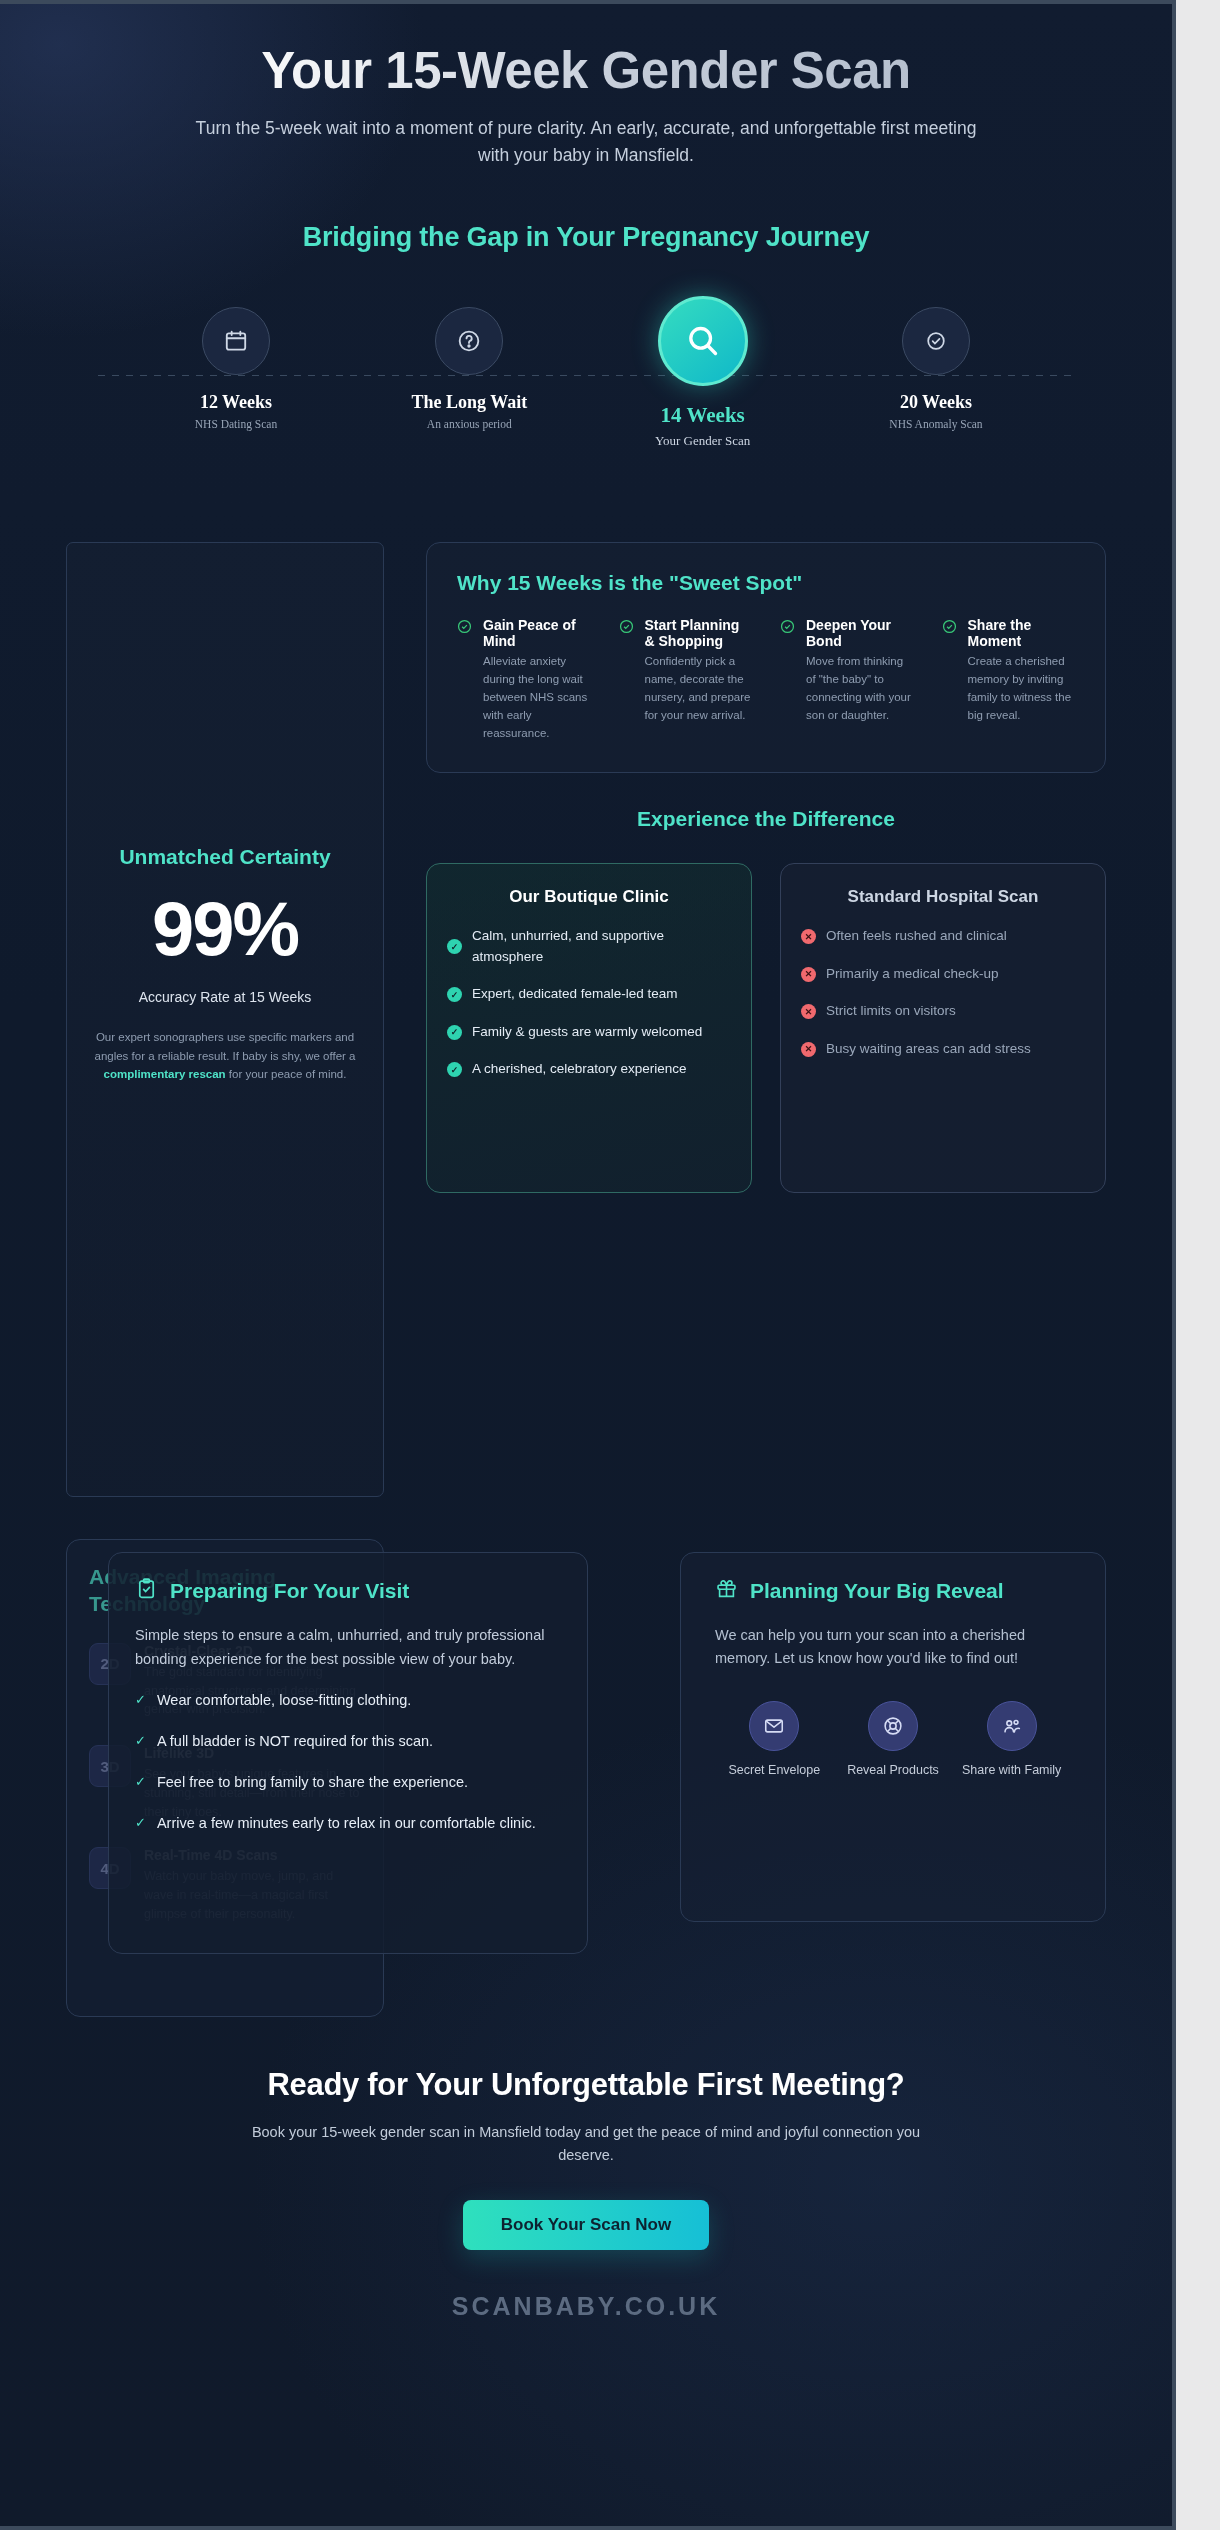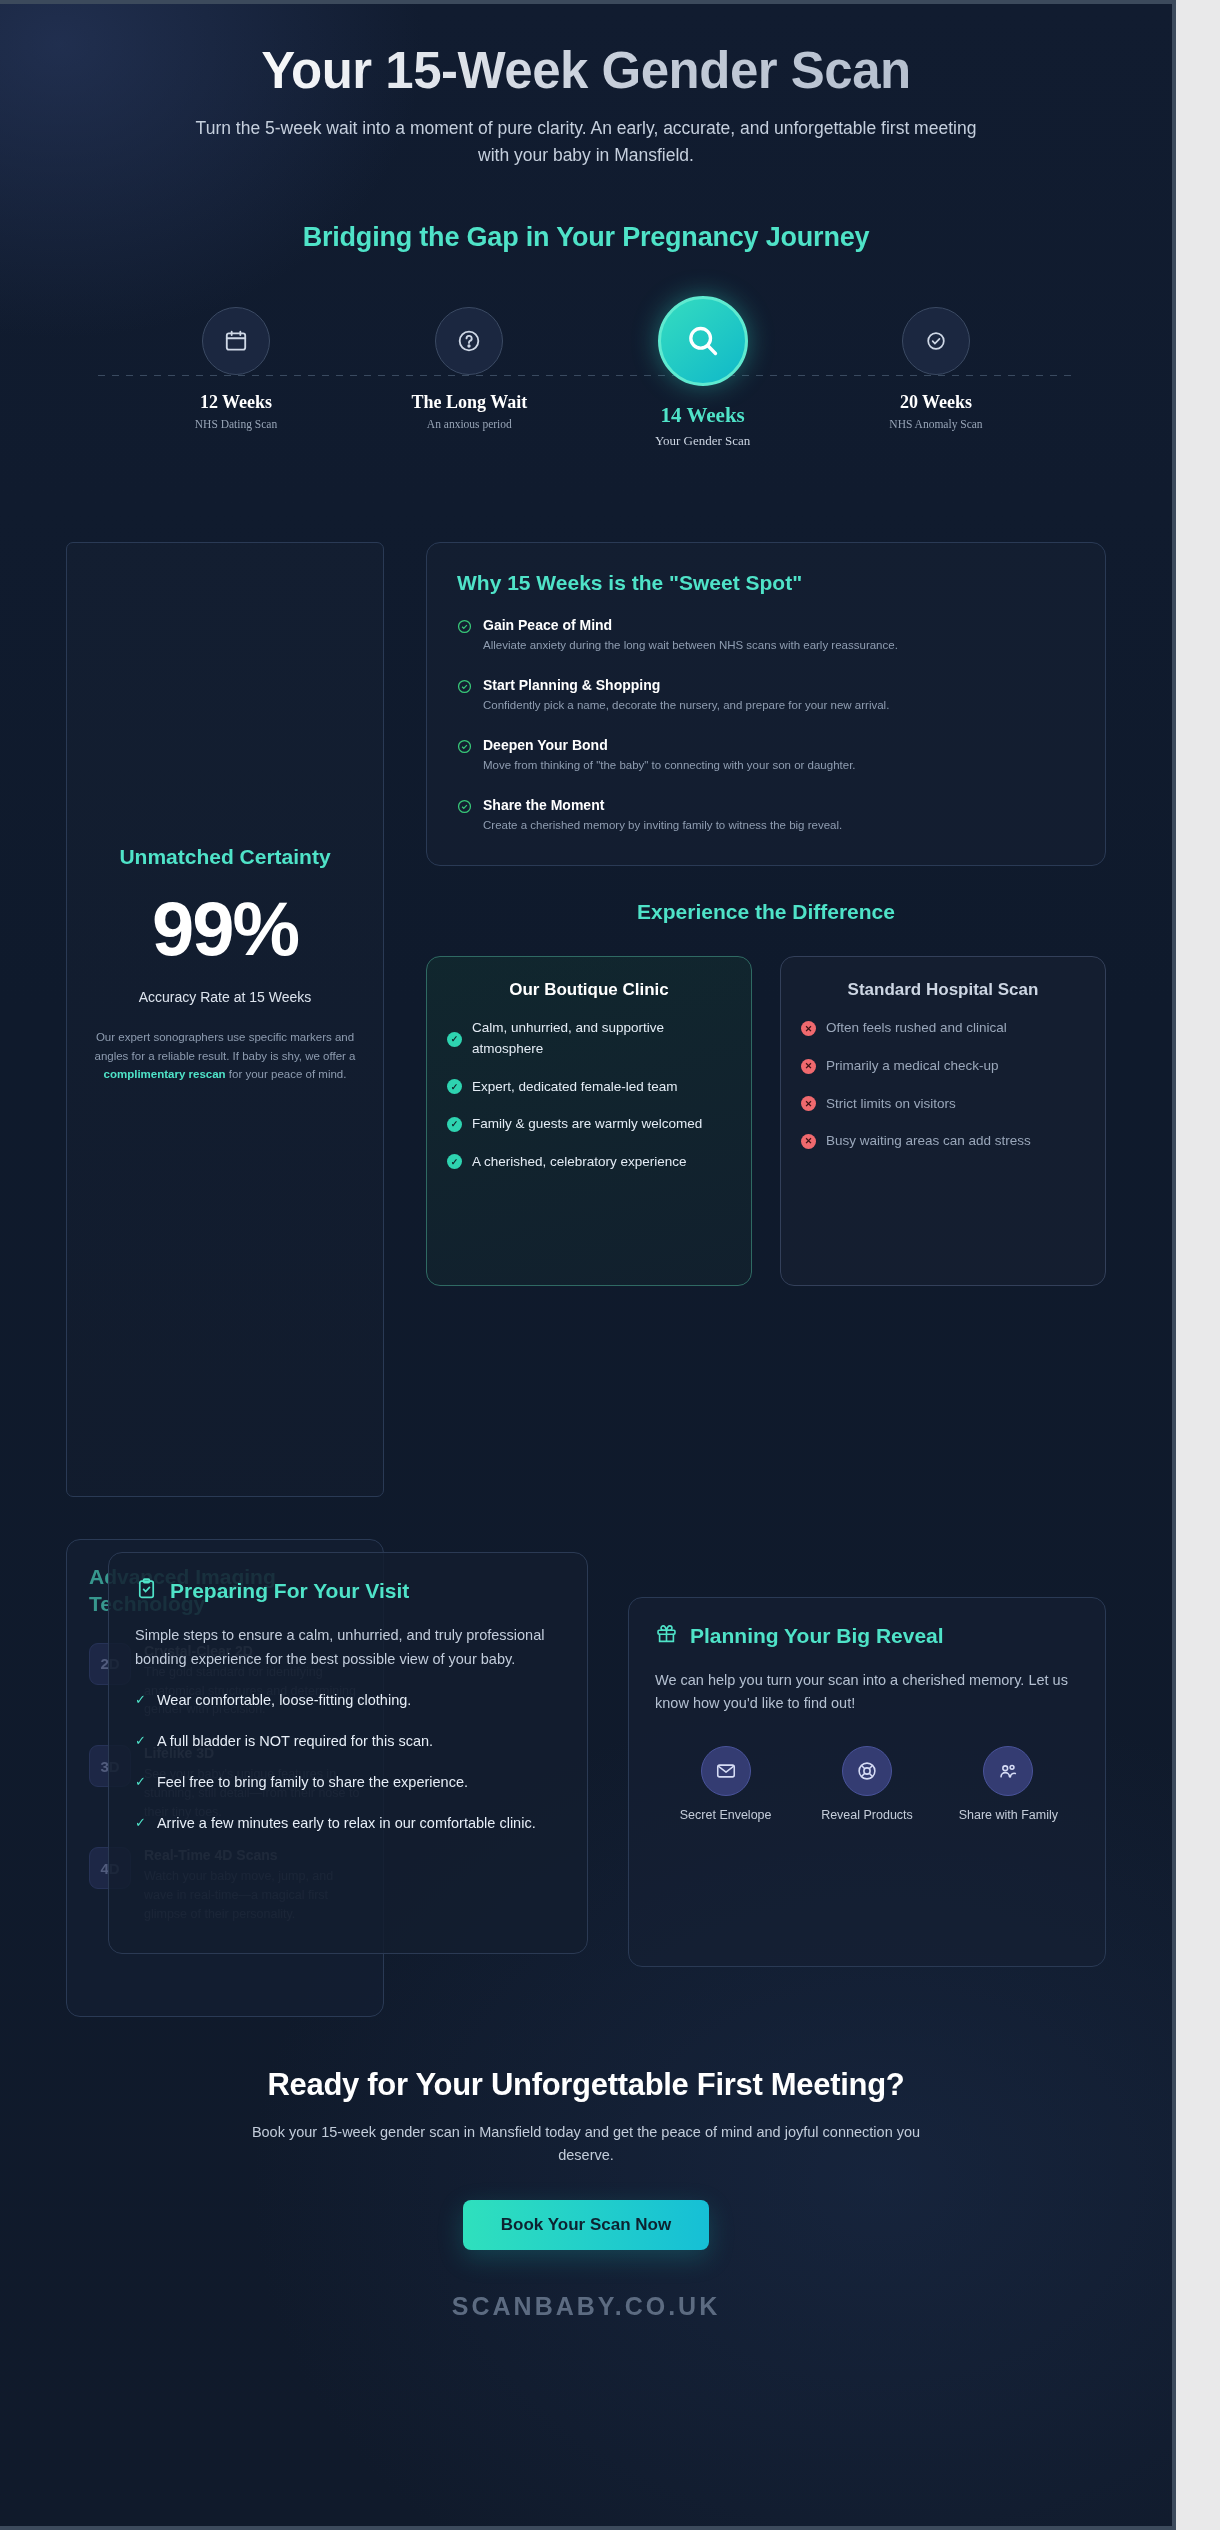--- a/index.html
+++ b/index.html
@@ -88,21 +88,21 @@
   .stat-label{ font-size:21px; font-weight:700; color:#4fe3c8; line-height:1.3; }
   .stat-num{
     margin-top:14px; font-size:76px; font-weight:700; color:#ffffff; letter-spacing:-2px;
   }
   .stat-cap{ margin-top:16px; font-size:14px; color:#dde4ee; line-height:1.35; }
   .stat-note{ margin-top:22px; font-size:11.5px; color:#8e9cb0; line-height:1.58; }
   .stat-note b{ color:#4fe3c8; }
 
   .sweet{ padding:28px 30px 30px 30px; }
   .sweet h3{ font-size:21px; font-weight:700; color:#4fe3c8; margin-bottom:22px; }
-  .sweet-grid{ display:grid; grid-template-columns:1fr; gap:22px 28px; }
+  .sweet-grid{ display:grid; grid-template-columns:1fr 1fr 1fr 1fr; gap:22px 28px; }
   .sw-item{ display:flex; gap:11px; }
   .sw-ic{ flex:0 0 auto; margin-top:2px; }
   .sw-h{ font-size:14px; font-weight:700; color:#ffffff; }
   .sw-p{ margin-top:4px; font-size:11.5px; color:#8f9db1; line-height:1.55; }
 
   .exp-h{ margin-top:34px; text-align:center; font-size:21px; font-weight:700; color:#4fe3c8; }
   .cmp{ margin-top:32px; display:grid; grid-template-columns:1fr 1fr; gap:28px; }
   .cmp-card{ border-radius:14px; padding:22px 20px 24px 20px; min-height:330px; }
   .cmp-good{ background:linear-gradient(165deg,#12333080 0%,#14262f80 100%);
              border:1px solid #2f6a63; }
@@ -143,23 +143,23 @@
     padding:24px 26px; z-index:2;
   }
   .prep-h{ display:flex; align-items:center; gap:12px; }
   .prep-h h3{ font-size:21px; font-weight:700; color:#4fe3c8; }
   .prep-p{ margin-top:20px; font-size:14.5px; color:#c3cddc; line-height:1.62; }
   .prep-li{ display:flex; gap:11px; margin-top:19px; align-items:flex-start; }
   .prep-li .tick{ color:#4fe3c8; font-size:13px; line-height:1.5; flex:0 0 auto; }
   .prep-li .t{ font-size:14.5px; color:#e7eef7; line-height:1.5; }
 
   .reveal-card{
-    position:absolute; right:0; top:13px; width:478px; min-height:370px;
+    position:absolute; right:0; top:13px; width:426px; min-height:370px;
     background:#16203499; border:1px solid #2a3a55; border-radius:14px;
-    padding:24px 26px; z-index:1;margin-top:45px;
+    padding:24px 34px; z-index:1;
   }
   .reveal-h{ display:flex; align-items:center; gap:12px; }
   .reveal-h h3{ font-size:21px; font-weight:700; color:#4fe3c8; }
   .reveal-p{ margin-top:20px; font-size:14.5px; color:#b4c0d1; line-height:1.6; }
   .reveal-opts{ margin-top:30px; display:flex; justify-content:space-around; }
   .opt{ width:140px; text-align:center; }
   .opt-c{ width:50px; height:50px; border-radius:50%; margin:0 auto;
           background:#343c72; border:1px solid #49539a;
           display:flex; align-items:center; justify-content:center; }
   .opt-l{ margin-top:12px; font-size:12.5px; color:#c5cdda; }

